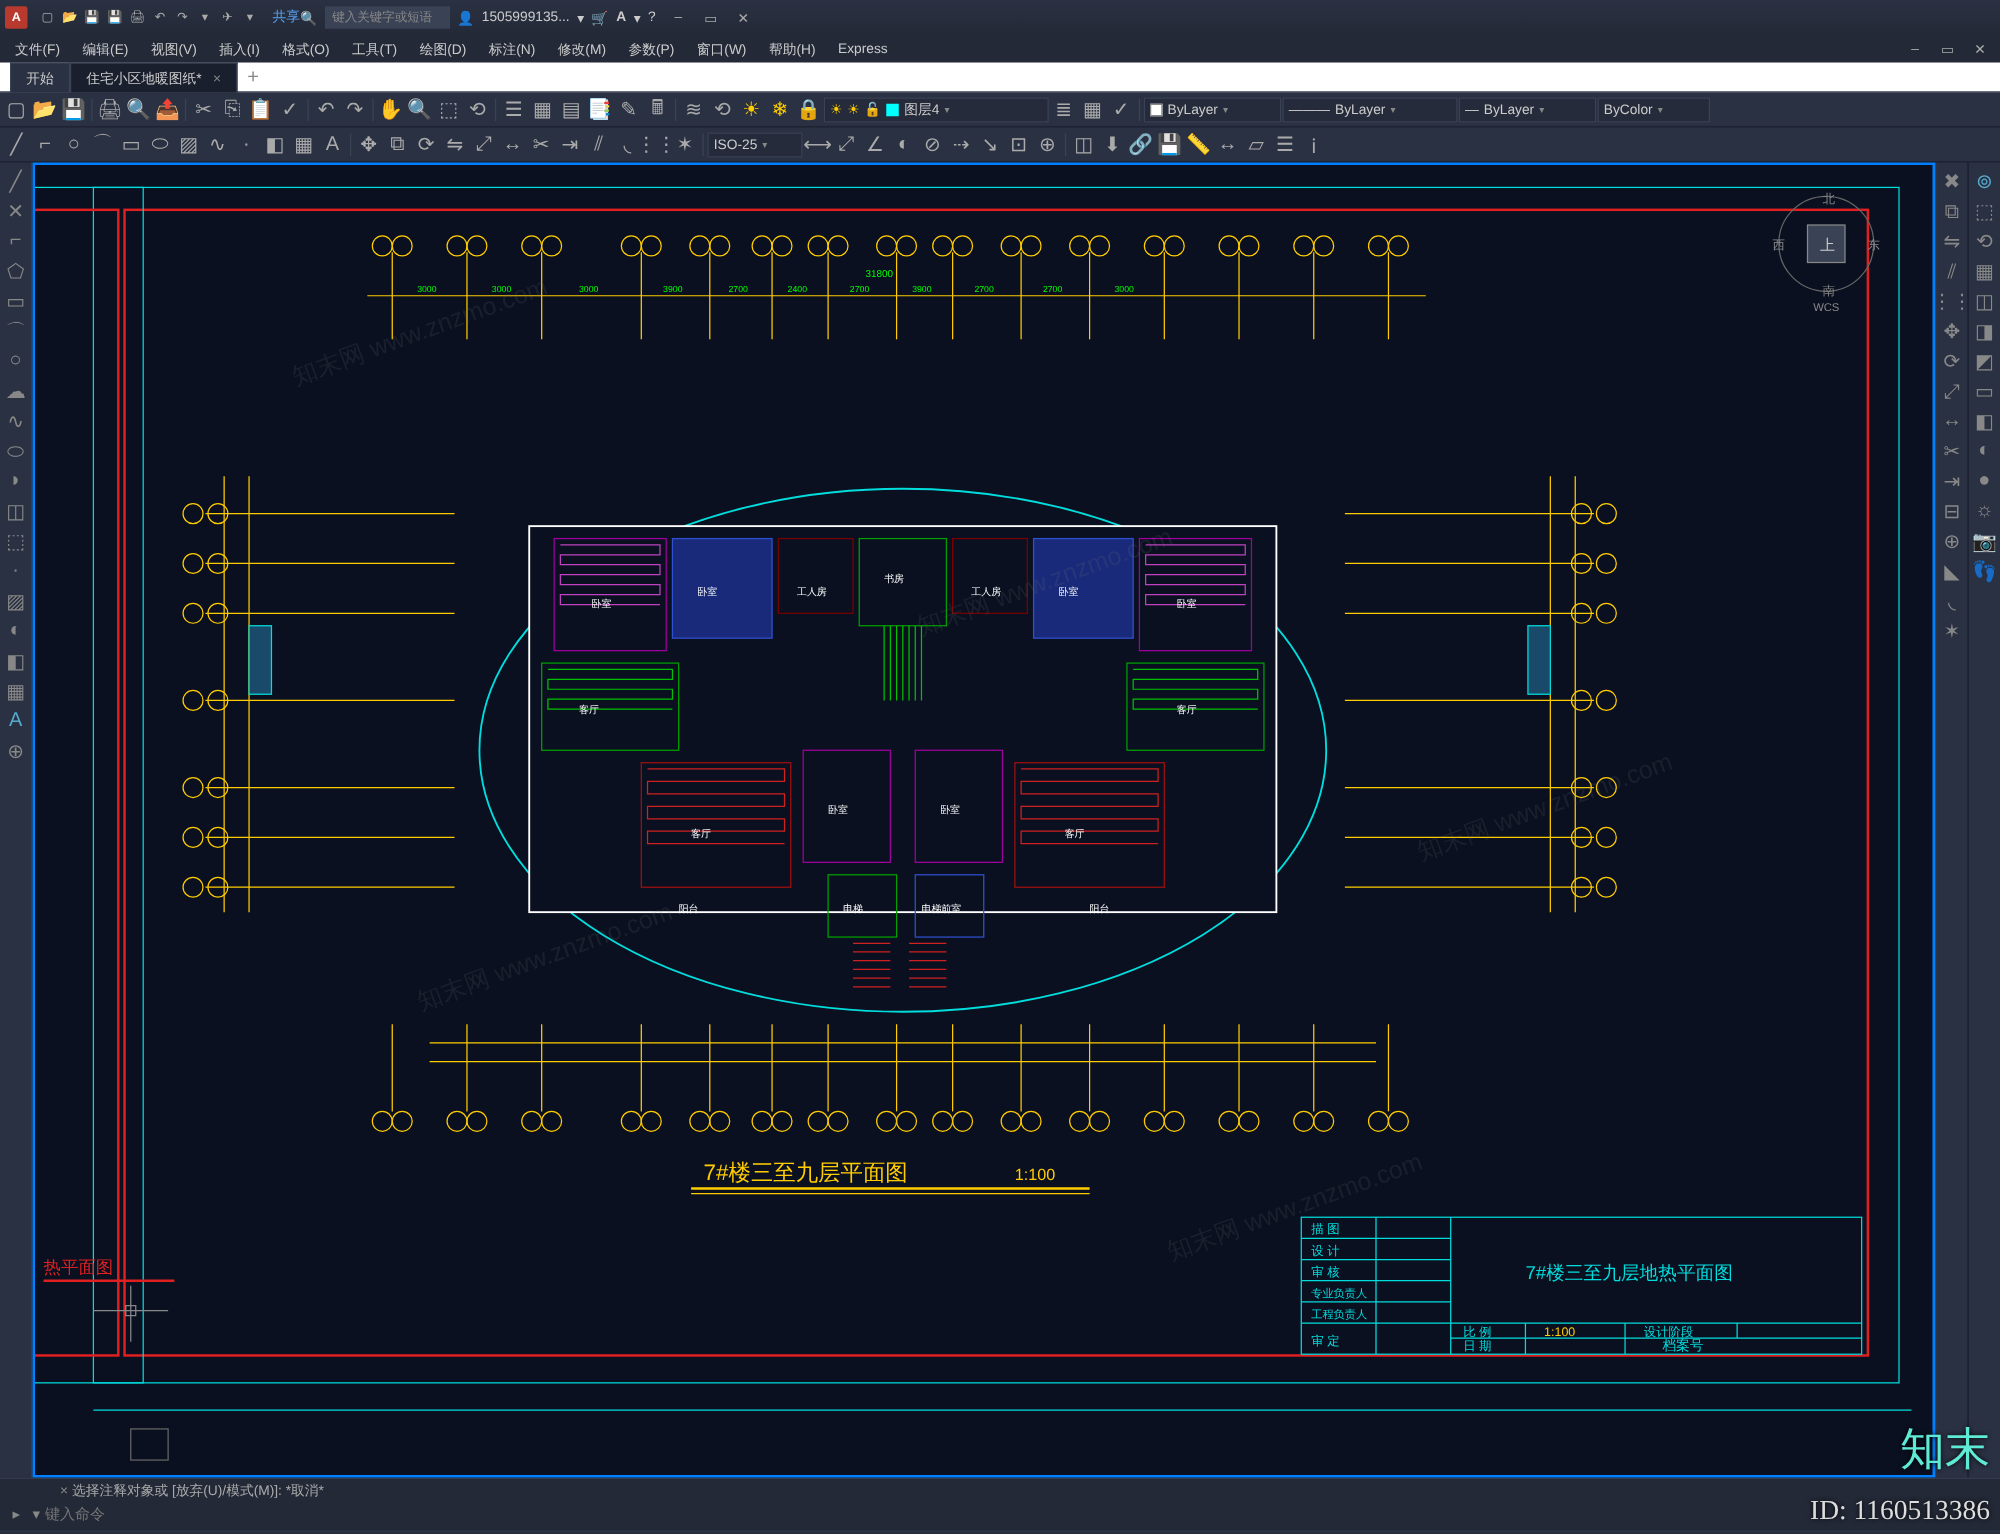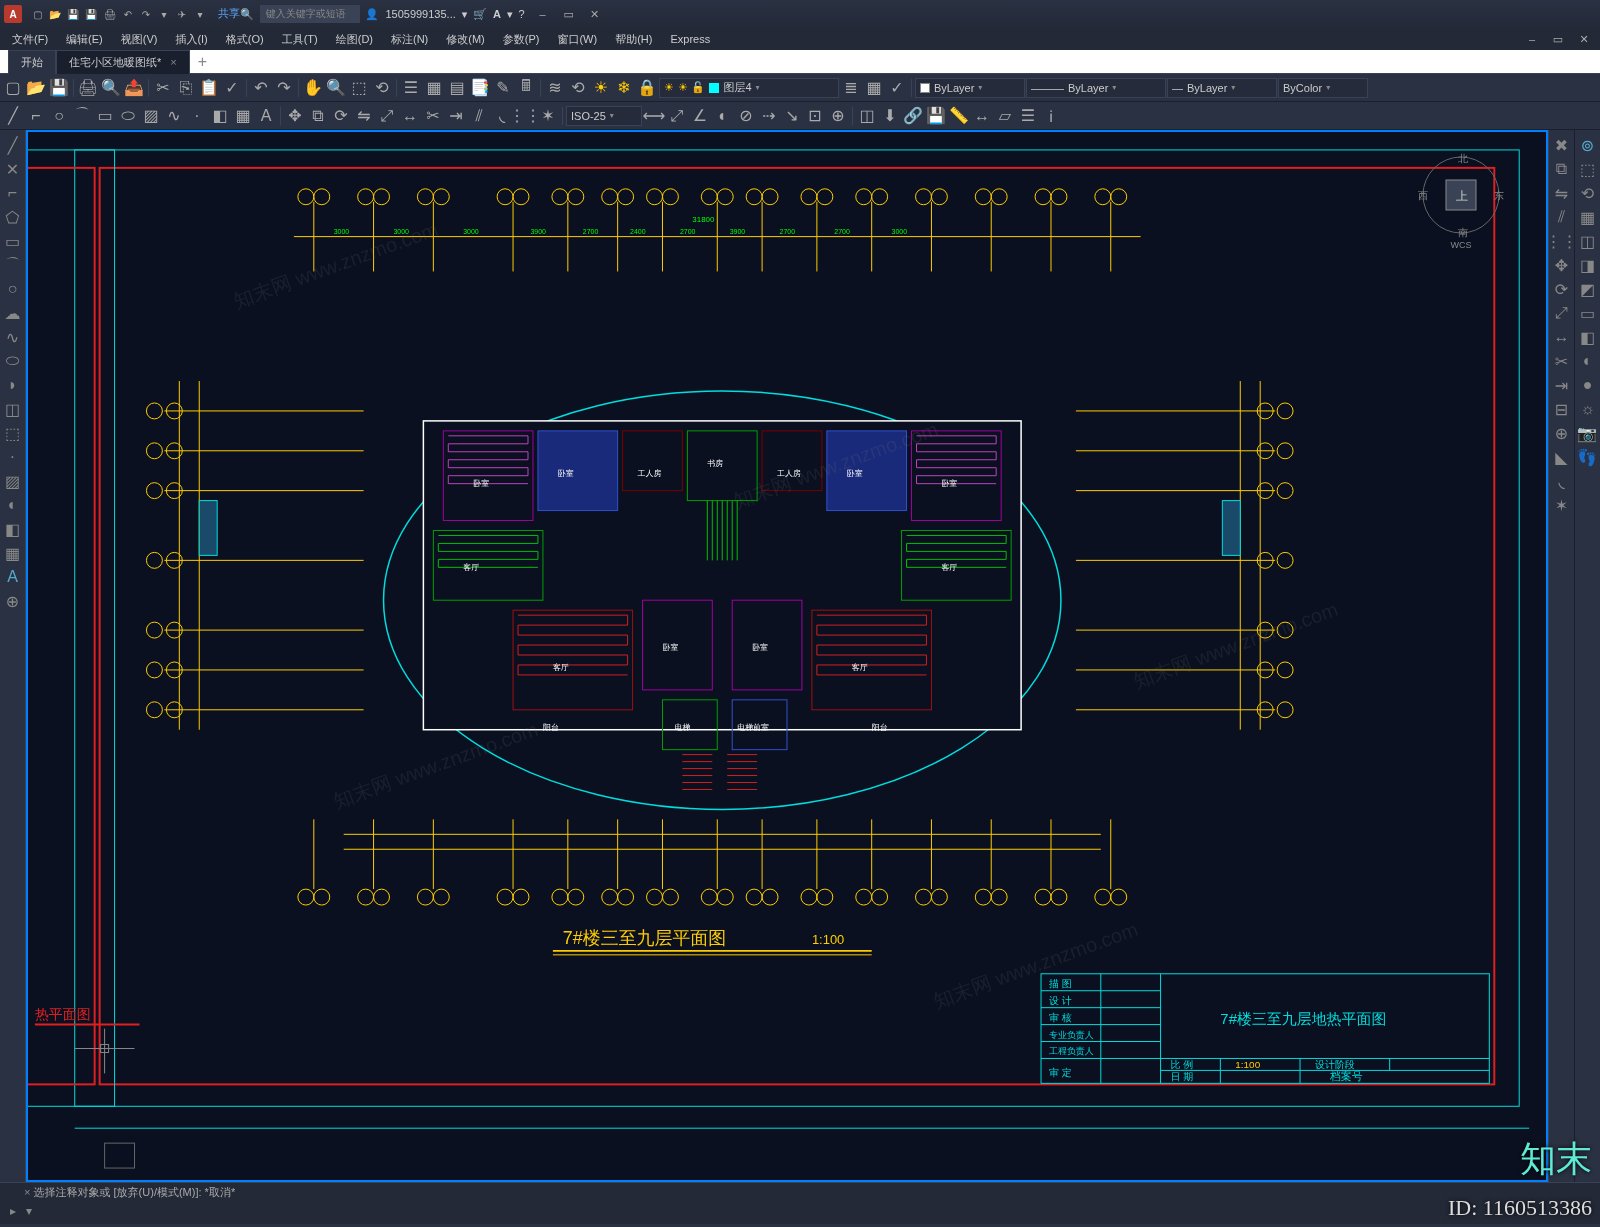--- a/index.html
+++ b/index.html
@@ -50,21 +50,21 @@
 .grid-yellow line{stroke:#ffcc00;stroke-width:1;}
 .bubble{fill:none;stroke:#ffcc00;stroke-width:1;}
 .room-lbl{fill:#fff;font-size:8px;}
 .title-line{stroke:#ffcc00;stroke-width:2;}
 .title-txt{fill:#ffcc00;font-size:18px;}
 .compass{position:absolute;width:90px;height:90px;top:18px;right:40px;}
 .adj-txt{fill:#e02020;font-size:14px;}
 
 
 .cmdline{height:42px;background:#232937;border-top:1px solid #3a4255;display:flex;flex-direction:column;color:#ccc;font-size:12px;}
-.cmd-hist{padding:2px 24px;color:#aaa;font-size:11px;}
+.cmd-hist{padding:2px 24px;color:#aaa;font-size:11px;margin-left:24px;}
 .cmd-in{display:flex;align-items:center;padding:0 4px;gap:4px;}
 .cmd-prompt{width:18px;height:18px;display:flex;align-items:center;justify-content:center;color:#888;}
 .cmd-input{flex:1;background:transparent;border:none;color:#ccc;font-size:12px;outline:none;}
 
 
 .statusbar{height:25px;background:#2a3142;display:flex;align-items:center;padding:0 4px;gap:2px;color:#aaa;font-size:11px;}
 .status-right{margin-left:auto;display:flex;gap:2px;align-items:center;}
 .status-btn{width:22px;height:20px;display:flex;align-items:center;justify-content:center;cursor:pointer;}
 
 .watermark{position:absolute;color:rgba(120,120,120,0.15);font-size:20px;transform:rotate(-20deg);pointer-events:none;}
@@ -610,20 +610,21 @@
   </div>
 </div>
 
 <div class="cmdline">
   <div class="cmd-hist">
     <span style="color:#888">×</span>&nbsp;<span>选择注释对象或 [放弃(U)/模式(M)]: *取消*</span>
   </div>
   <div class="cmd-in">
     <span class="cmd-prompt">▸</span>
     <span style="color:#888">▾</span>
+    <input class="cmd-input" placeholder="键入命令" style="">
   </div>
 </div>
 
 <div class="statusbar">
 
   <div class="status-right">
     <div class="status-btn">⊞</div>
     <div class="status-btn">▦</div>
     <div class="status-btn">⊡</div>
     <div class="status-btn">∟</div>

